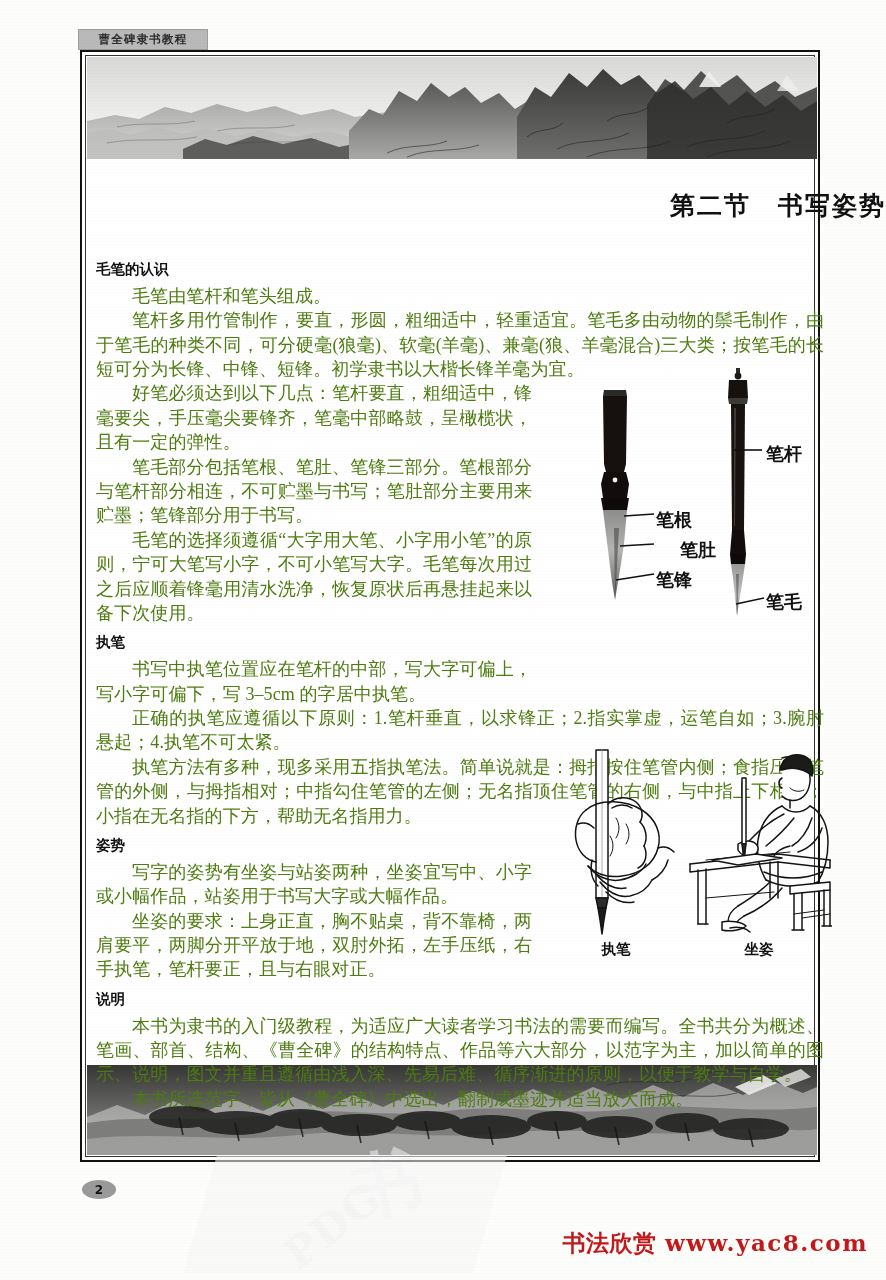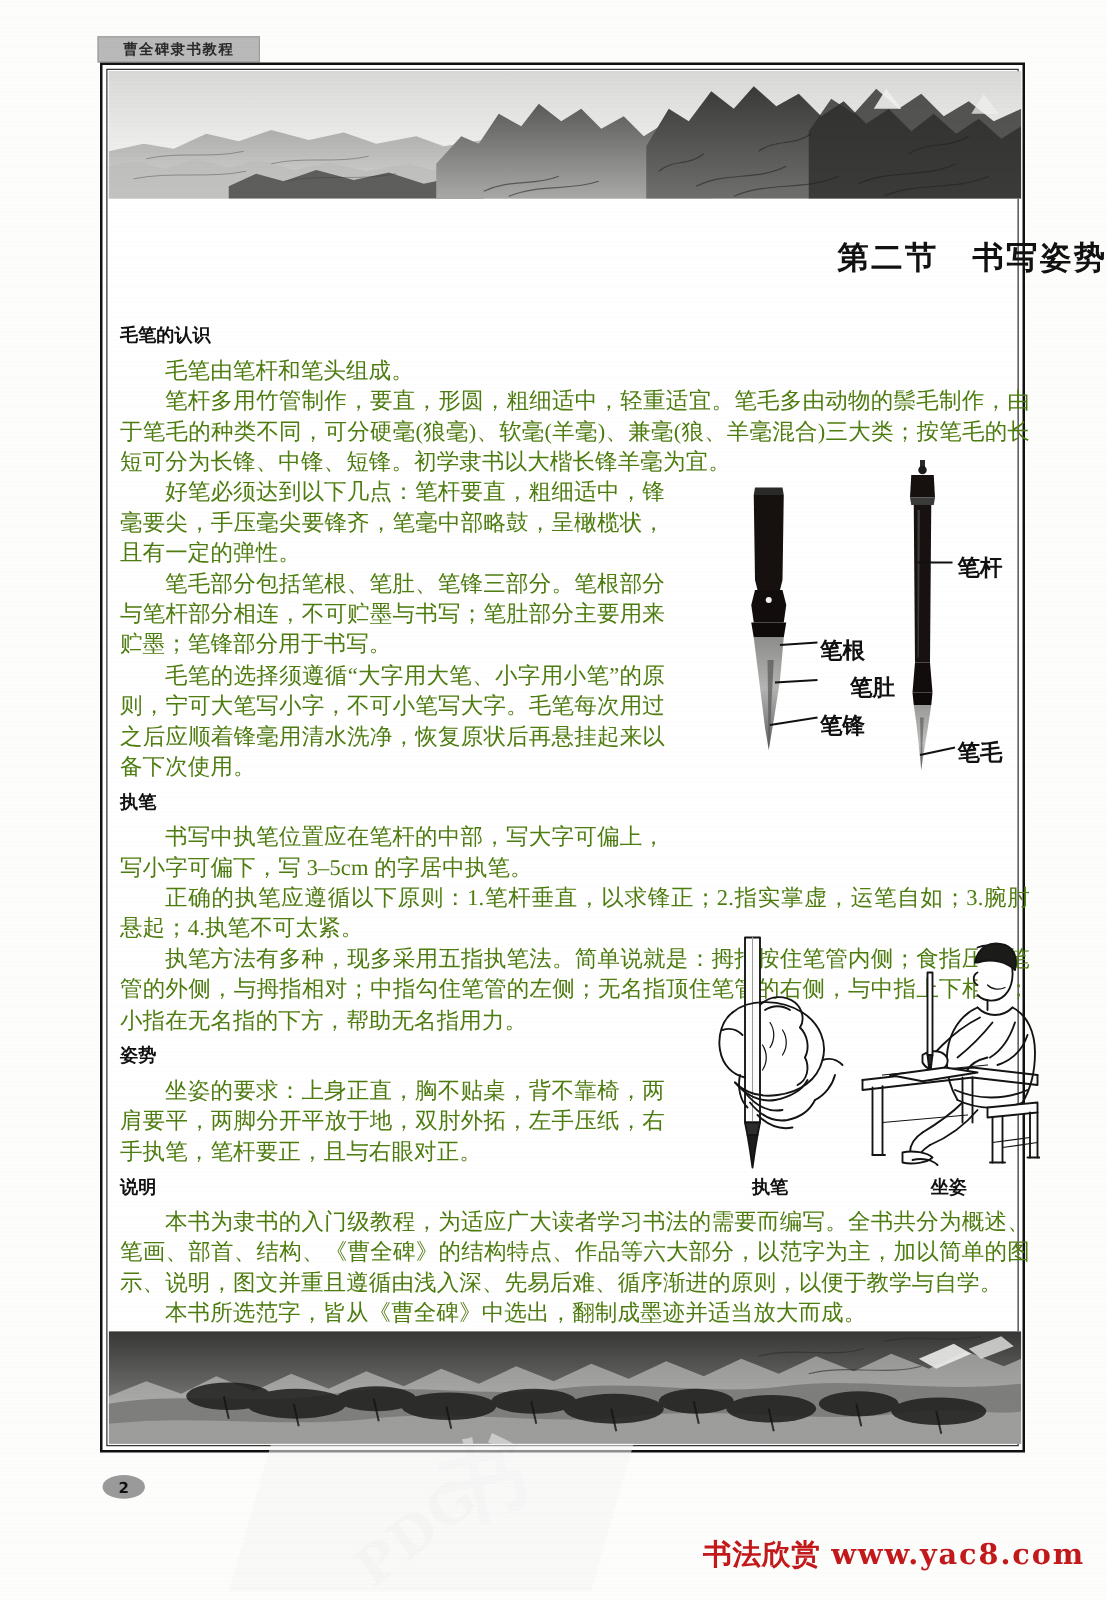--- a/index.html
+++ b/index.html
@@ -269,20 +269,21 @@
     <p class="para indent w-narrow">好笔必须达到以下几点：笔杆要直，粗细适中，锋毫要尖，手压毫尖要锋齐，笔毫中部略鼓，呈橄榄状，且有一定的弹性。</p>
     <p class="para indent w-narrow">笔毛部分包括笔根、笔肚、笔锋三部分。笔根部分与笔杆部分相连，不可贮墨与书写；笔肚部分主要用来贮墨；笔锋部分用于书写。</p>
     <p class="para indent w-narrow">毛笔的选择须遵循“大字用大笔、小字用小笔”的原则，宁可大笔写小字，不可小笔写大字。毛笔每次用过之后应顺着锋毫用清水洗净，恢复原状后再悬挂起来以备下次使用。</p>
 
     <h2 class="h3">执笔</h2>
     <p class="para indent w-narrow">书写中执笔位置应在笔杆的中部，写大字可偏上，写小字可偏下，写 3–5cm 的字居中执笔。</p>
     <p class="para indent w-wide">正确的执笔应遵循以下原则：1.笔杆垂直，以求锋正；2.指实掌虚，运笔自如；3.腕肘悬起；4.执笔不可太紧。</p>
     <p class="para indent w-wide">执笔方法有多种，现多采用五指执笔法。简单说就是：拇指按住笔管内侧；食指压住笔管的外侧，与拇指相对；中指勾住笔管的左侧；无名指顶住笔管的右侧，与中指上下相对；小指在无名指的下方，帮助无名指用力。</p>
 
     <h2 class="h3">姿势</h2>
+    <p class="para indent w-narrow">写字的姿势有坐姿与站姿两种，坐姿宜写中、小字或小幅作品，站姿用于书写大字或大幅作品。</p>
     <p class="para indent w-narrow">坐姿的要求：上身正直，胸不贴桌，背不靠椅，两肩要平，两脚分开平放于地，双肘外拓，左手压纸，右手执笔，笔杆要正，且与右眼对正。</p>
 
     <h2 class="h3">说明</h2>
     <p class="para indent w-wide">本书为隶书的入门级教程，为适应广大读者学习书法的需要而编写。全书共分为概述、笔画、部首、结构、《曹全碑》的结构特点、作品等六大部分，以范字为主，加以简单的图示、说明，图文并重且遵循由浅入深、先易后难、循序渐进的原则，以便于教学与自学。</p>
     <p class="para indent w-wide">本书所选范字，皆从《曹全碑》中选出，翻制成墨迹并适当放大而成。</p>
   </div>
 
   <div class="illus" id="fig-brush-parts">
     <svg width="232" height="250" viewBox="0 0 232 250" aria-hidden="true">
       <defs>

